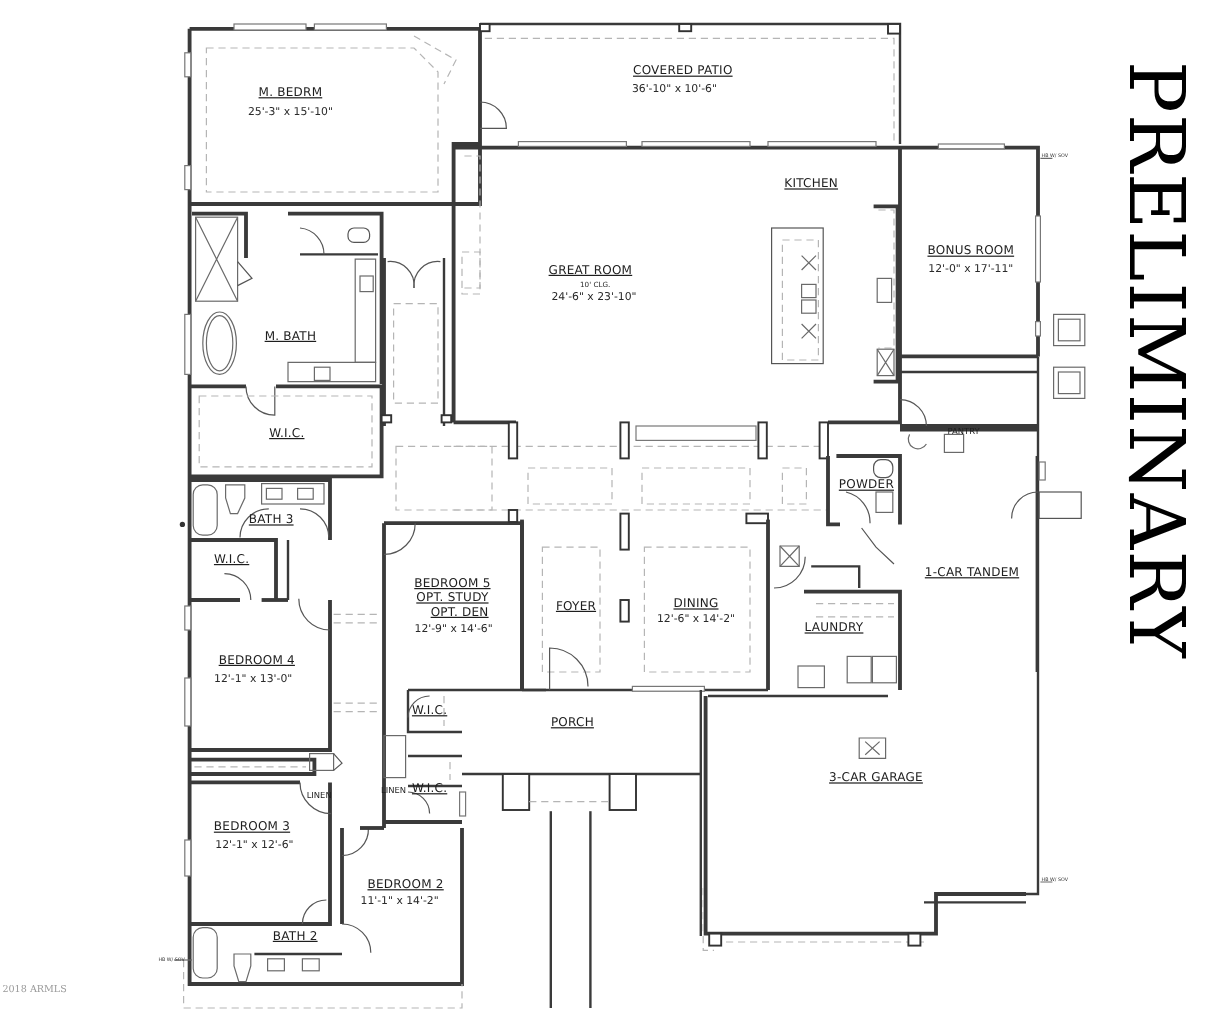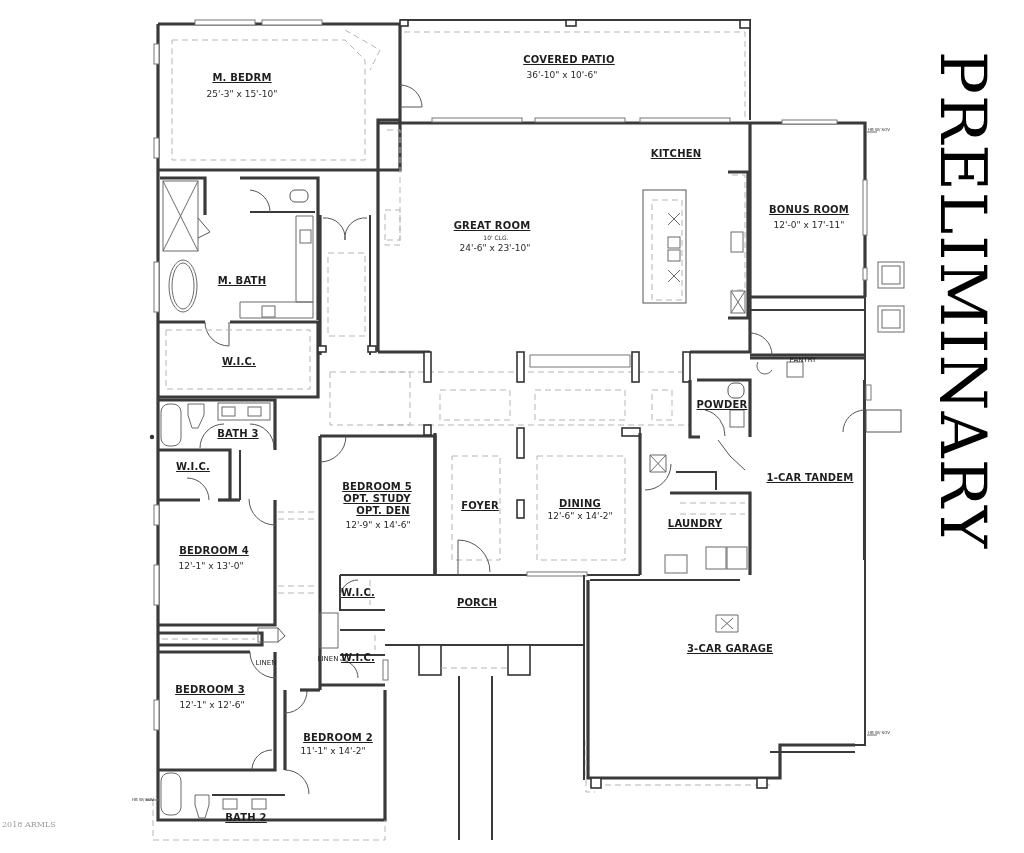--- a/index.html
+++ b/index.html
@@ -11,21 +11,20 @@
   .fixture { fill: none; stroke: #6a6a6a; stroke-width: 1; }
   .fixture-fill { fill: #ffffff; stroke: #555; stroke-width: 1; }
   .door { fill: none; stroke: #555; stroke-width: 1; }
   .window { fill: #ffffff; stroke: #777; stroke-width: 1; }
   .pier { fill: #ffffff; stroke: #333; stroke-width: 1.6; }
   .label {
     position: absolute; font-family: "DejaVu Sans", sans-serif; font-size: 10px;
     color: #1e1e1e; text-decoration: underline; letter-spacing: 0.2px;
     white-space: nowrap; transform: translateX(-50%); text-align: center;
     line-height: 12px;
-    font-weight: bold;
   }
   .dim {
     position: absolute; font-family: "DejaVu Sans", sans-serif; font-size: 9px;
     color: #2a2a2a; white-space: nowrap; transform: translateX(-50%); line-height: 11px;
   }
   .note {
     position: absolute; font-family: "DejaVu Sans", sans-serif; font-size: 6px;
     color: #2a2a2a; white-space: nowrap; transform: translateX(-50%);
   }
   .small-label {
@@ -314,21 +313,21 @@
 <div class="dim" style="left:495px;top:243px;">24'-6" x 23'-10"</div>
 
 <div class="label" style="left:809px;top:204px;">BONUS ROOM</div>
 <div class="dim" style="left:809px;top:220px;">12'-0" x 17'-11"</div>
 
 <div class="small-label" style="left:803px;top:328px;">PANTRY</div>
 
 <div class="label" style="left:242px;top:246px;margin-top:29px;">M. BATH</div>
 <div class="label" style="left:239px;top:356px;">W.I.C.</div>
 
-<div class="label" style="left:238px;top:428px;">BATH 3</div>
+<div class="label" style="left:226px;top:428px;">BATH 3</div>
 <div class="label" style="left:193px;top:461px;">W.I.C.</div>
 
 <div class="label" style="left:377px;top:481px;">BEDROOM 5</div>
 <div class="label" style="left:377px;top:493px;">OPT. STUDY</div>
 <div class="label" style="left:383px;top:505px;">OPT. DEN</div>
 <div class="dim" style="left:378px;top:520px;">12'-9" x 14'-6"</div>
 
 <div class="label" style="left:480px;top:500px;">FOYER</div>
 <div class="label" style="left:580px;top:498px;">DINING</div>
 <div class="dim" style="left:580px;top:511px;">12'-6" x 14'-2"</div>
@@ -347,20 +346,20 @@
 
 <div class="label" style="left:477px;top:597px;">PORCH</div>
 <div class="label" style="left:730px;top:643px;">3-CAR GARAGE</div>
 
 <div class="label" style="left:210px;top:684px;">BEDROOM 3</div>
 <div class="dim" style="left:212px;top:700px;">12'-1" x 12'-6"</div>
 
 <div class="label" style="left:338px;top:732px;">BEDROOM 2</div>
 <div class="dim" style="left:333px;top:746px;">11'-1" x 14'-2"</div>
 
-<div class="label" style="left:246px;top:812px;text-align:center;">BATH 2</div>
+<div class="label" style="left:246px;top:775px;text-align:center;">BATH 2</div>
 
 <div class="tiny" style="left:868px;top:127px;">HB W/ SOV</div>
 <div class="tiny" style="left:868px;top:730px;">HB W/ SOV</div>
 <div class="tiny" style="left:132px;top:797px;">HB W/ SOV</div>
 
 <div id="watermark">PRELIMINARY</div>
 <div id="copyright">2018 ARMLS</div>
 
 </body></html>

